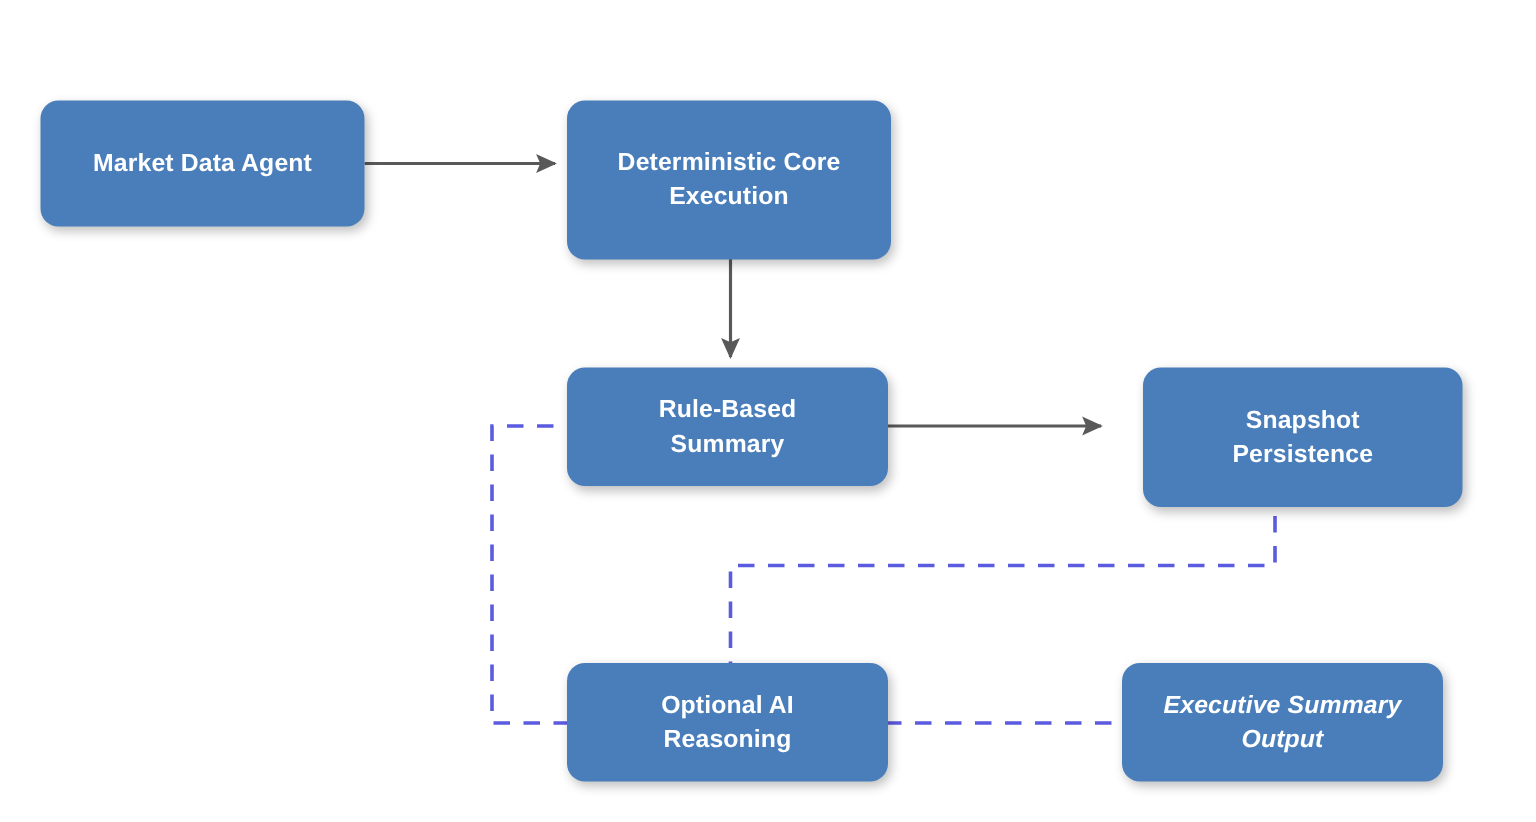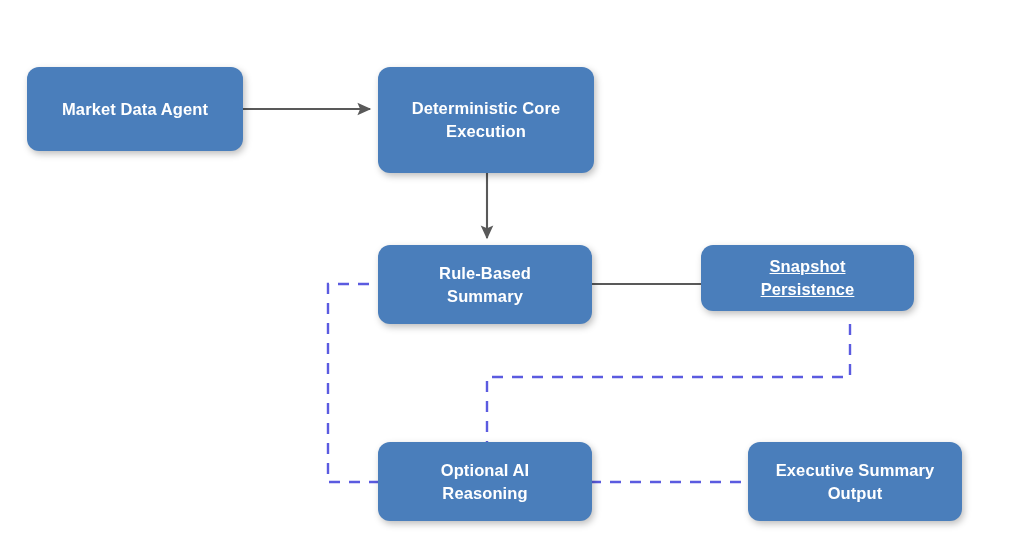--- a/index.html
+++ b/index.html
@@ -85,28 +85,28 @@
   <div class="node" style="left:378px; top:43px; width:216px; height:106px;">
     <span>Deterministic Core
 Execution</span>
   </div>
 
   <div class="node" style="left:378px; top:221px; width:214px; height:79px;text-align:center;">
     <span>Rule-Based
 Summary</span>
   </div>
 
-  <div class="node" style="left:701px; top:221px; width:213px; height:66px;text-decoration:underline;">
+  <div class="node" style="left:762px; top:221px; width:213px; height:93px;">
     <span>Snapshot
 Persistence</span>
   </div>
 
   <div class="node" style="left:378px; top:418px; width:214px; height:79px;justify-content:center;">
     <span>Optional AI
 Reasoning</span>
   </div>
 
-  <div class="node" style="left:748px; top:418px; width:214px; height:79px;">
+  <div class="node" style="left:748px; top:418px; width:214px; height:79px;font-style:italic;">
     <span>Executive Summary
 Output</span>
   </div>
 
 </div>
 
 </body></html>

